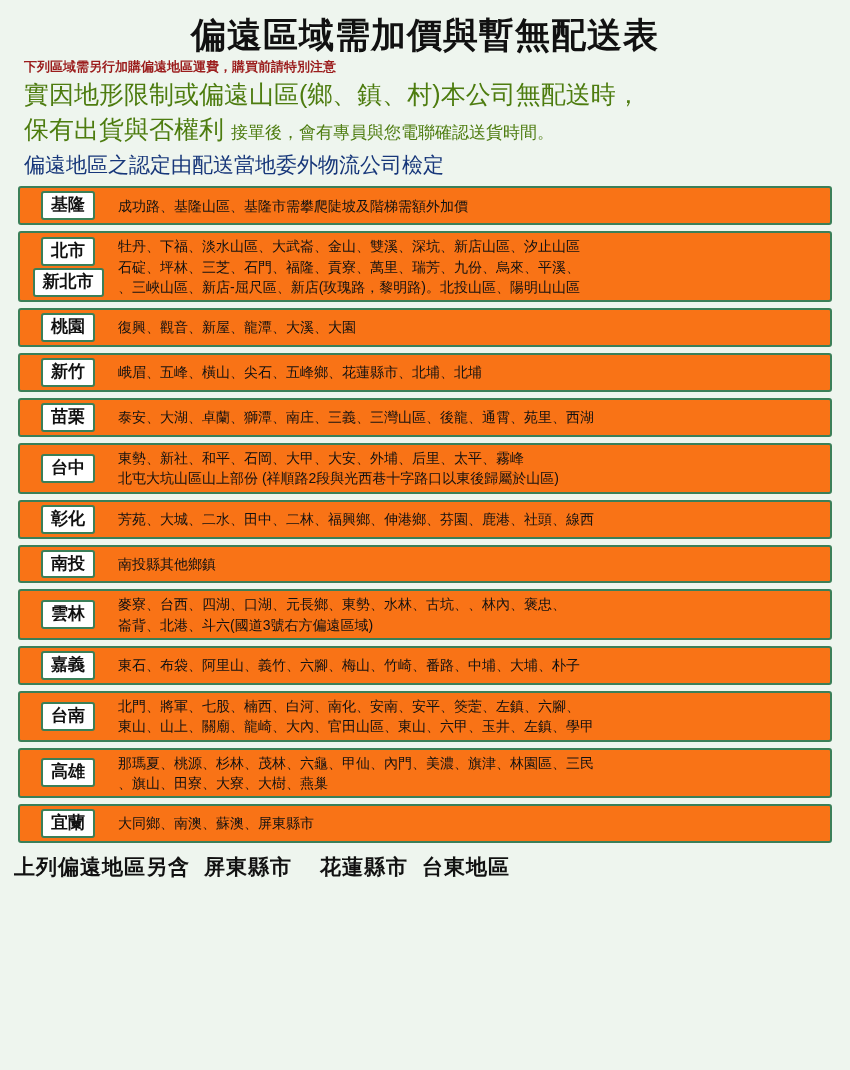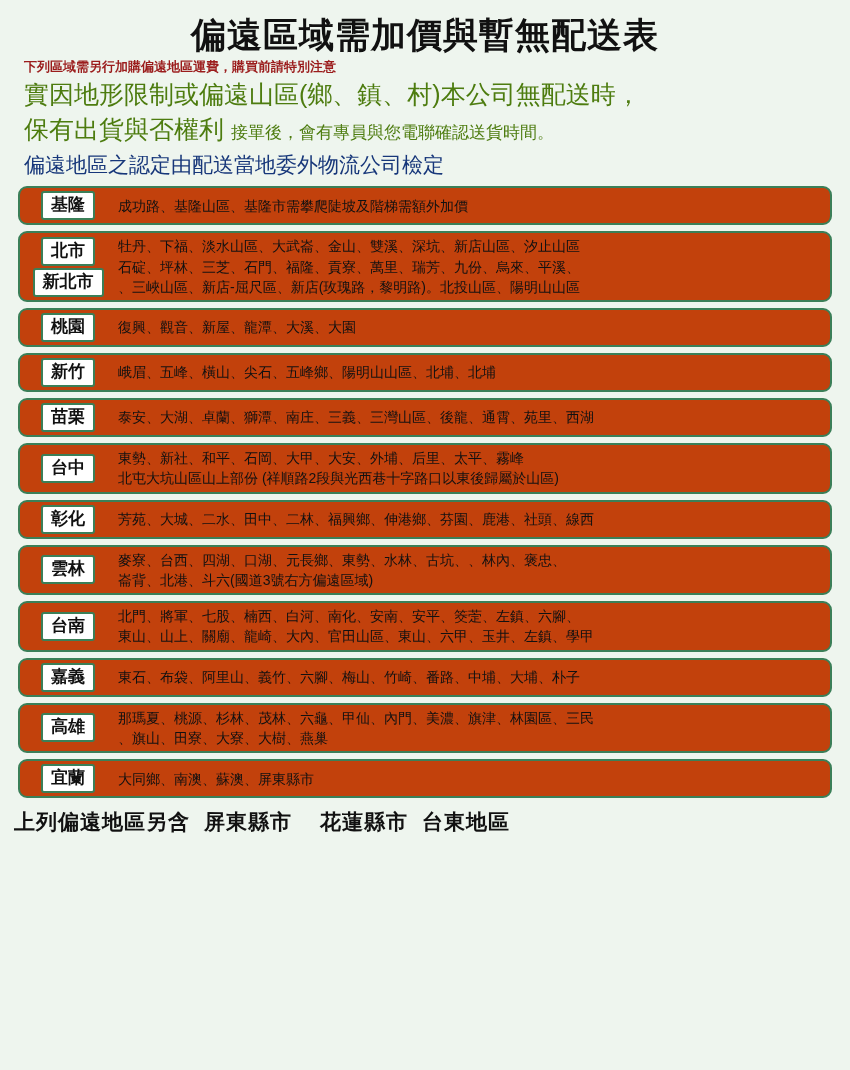--- a/index.html
+++ b/index.html
@@ -53,22 +53,22 @@
     margin: 6px 0 8px 10px;
     line-height: 1.25;
   }
   .table {
     margin: 0 4px;
   }
   .row {
     display: flex;
     align-items: stretch;
     border: 2px solid #3b7f58;
-    border-radius: 9px;
-    background: #c2410c;
+    border-radius: 3px;
+    background: #f97316;
     margin-bottom: 6px;
     min-height: 34px;
   }
   .rowlabel {
     flex: 0 0 96px;
     display: flex;
     flex-direction: column;
     justify-content: center;
     align-items: center;
     padding: 2px 0;
@@ -160,21 +160,21 @@
       <div class="rowcontent">
         <div class="line">復興、觀音、新屋、龍潭、大溪、大園</div>
       </div>
     </div>
 
     <div class="row">
       <div class="rowlabel">
         <div class="labelbox">新竹</div>
       </div>
       <div class="rowcontent">
-        <div class="line">峨眉、五峰、橫山、尖石、五峰鄉、陽明山山區、北埔、北埔</div>
+        <div class="line">峨眉、五峰、橫山、尖石、五峰鄉、花蓮縣市、北埔、北埔</div>
       </div>
     </div>
 
     <div class="row">
       <div class="rowlabel">
         <div class="labelbox">苗栗</div>
       </div>
       <div class="rowcontent">
         <div class="line">泰安、大湖、卓蘭、獅潭、南庄、三義、三灣山區、後龍、通霄、苑里、西湖</div>
       </div>
@@ -192,47 +192,55 @@
 
     <div class="row">
       <div class="rowlabel">
         <div class="labelbox">彰化</div>
       </div>
       <div class="rowcontent">
         <div class="line">芳苑、大城、二水、田中、二林、福興鄉、伸港鄉、芬園、鹿港、社頭、線西</div>
       </div>
     </div>
 
+    <div class="row">
+      <div class="rowlabel">
+        <div class="labelbox">南投</div>
+      </div>
+      <div class="rowcontent">
+        <div class="line">南投縣其他鄉鎮</div>
+      </div>
+    </div>
 
     <div class="row">
       <div class="rowlabel">
         <div class="labelbox">雲林</div>
       </div>
       <div class="rowcontent">
         <div class="line">麥寮、台西、四湖、口湖、元長鄉、東勢、水林、古坑、、林內、褒忠、</div>
         <div class="line">崙背、北港、斗六(國道3號右方偏遠區域)</div>
       </div>
     </div>
 
     <div class="row">
       <div class="rowlabel">
+        <div class="labelbox">嘉義</div>
+      </div>
+      <div class="rowcontent">
+        <div class="line">東石、布袋、阿里山、義竹、六腳、梅山、竹崎、番路、中埔、大埔、朴子</div>
+      </div>
+    </div>
+
+    <div class="row">
+      <div class="rowlabel">
         <div class="labelbox">台南</div>
       </div>
       <div class="rowcontent">
         <div class="line">北門、將軍、七股、楠西、白河、南化、安南、安平、筊萣、左鎮、六腳、</div>
         <div class="line">東山、山上、關廟、龍崎、大內、官田山區、東山、六甲、玉井、左鎮、學甲</div>
-      </div>
-    </div>
-
-    <div class="row">
-      <div class="rowlabel">
-        <div class="labelbox">嘉義</div>
-      </div>
-      <div class="rowcontent">
-        <div class="line">東石、布袋、阿里山、義竹、六腳、梅山、竹崎、番路、中埔、大埔、朴子</div>
       </div>
     </div>
 
     <div class="row">
       <div class="rowlabel">
         <div class="labelbox">高雄</div>
       </div>
       <div class="rowcontent">
         <div class="line">那瑪夏、桃源、杉林、茂林、六龜、甲仙、內門、美濃、旗津、林園區、三民</div>
         <div class="line">、旗山、田寮、大寮、大樹、燕巢</div>

